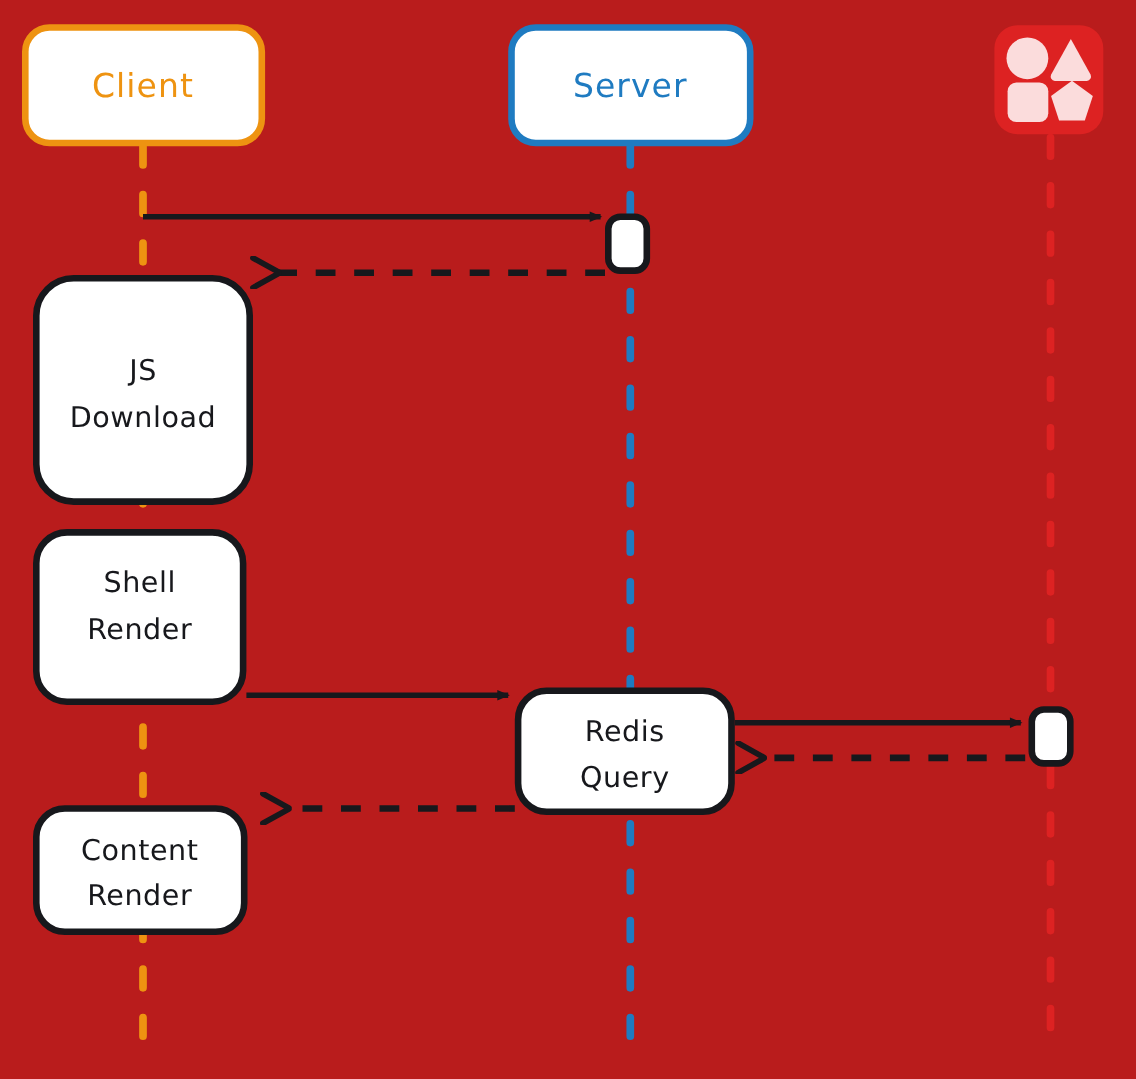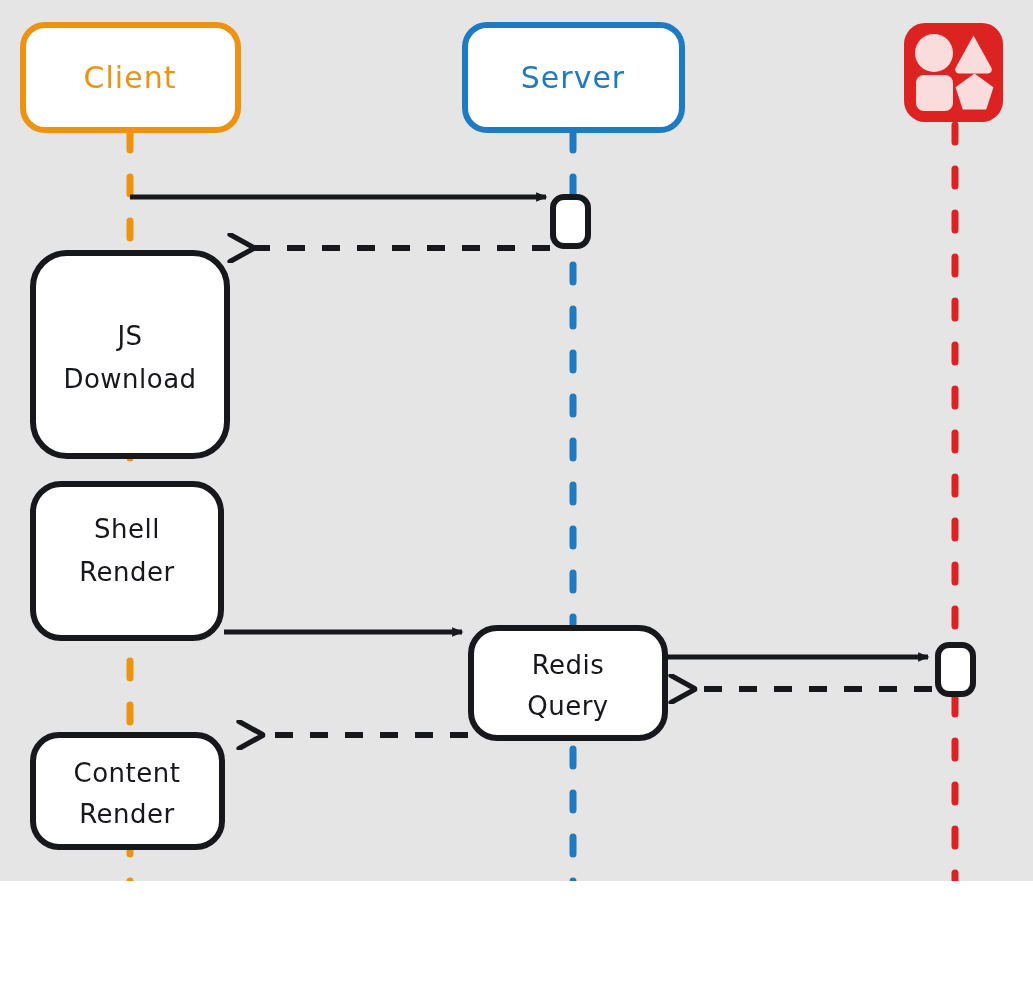--- a/index.html
+++ b/index.html
@@ -1,17 +1,17 @@
 <!DOCTYPE html>
 <html><head>
 <meta charset="utf-8">
 <style>
   html,body{margin:0;padding:0;background:#fff;}
   body{width:1033px;height:981px;font-family:"DejaVu Sans",sans-serif;}
-  #stage{position:relative;width:1033px;height:881px;overflow:hidden;background:#e5e5e5;}
+  #stage{position:relative;width:1033px;height:981px;overflow:hidden;background:#b91c1c;}
   svg#diagram{position:absolute;left:0;top:0;width:1033px;height:981px;}
   .hdr-label{font-family:"DejaVu Sans",sans-serif;font-size:30px;letter-spacing:1px;}
   .blk-label{font-family:"DejaVu Sans",sans-serif;font-size:26px;fill:#17181c;letter-spacing:.5px;}
 </style>
 </head>
 <body>
 
 <div id="stage">
 <svg id="diagram" viewBox="0 0 1033 981" xmlns="http://www.w3.org/2000/svg">
 

